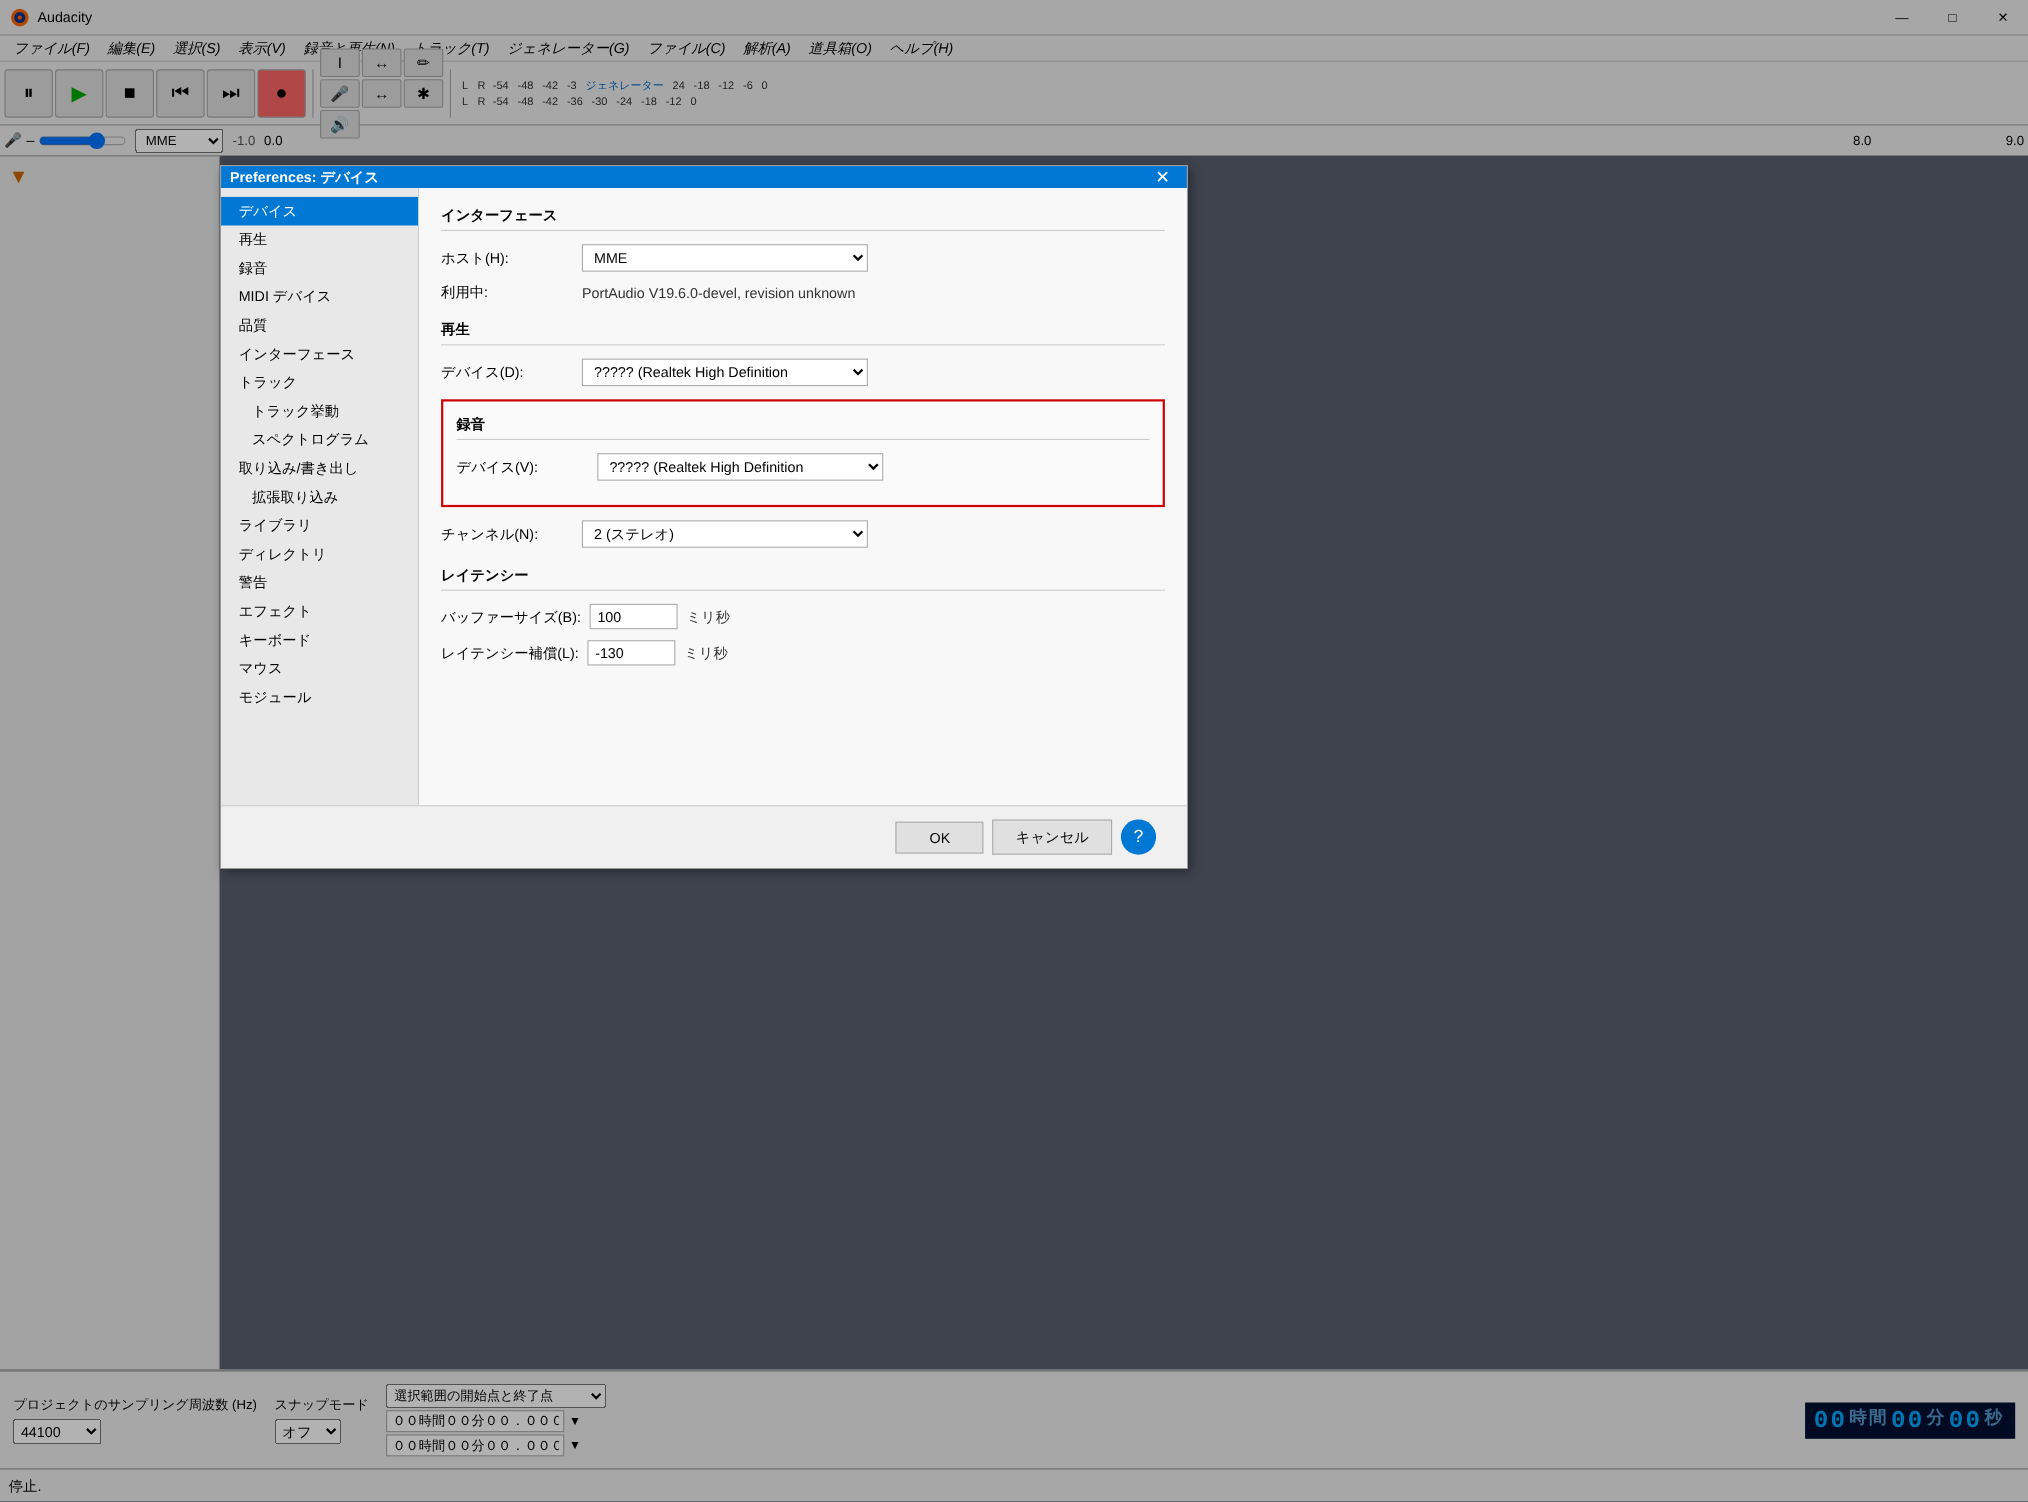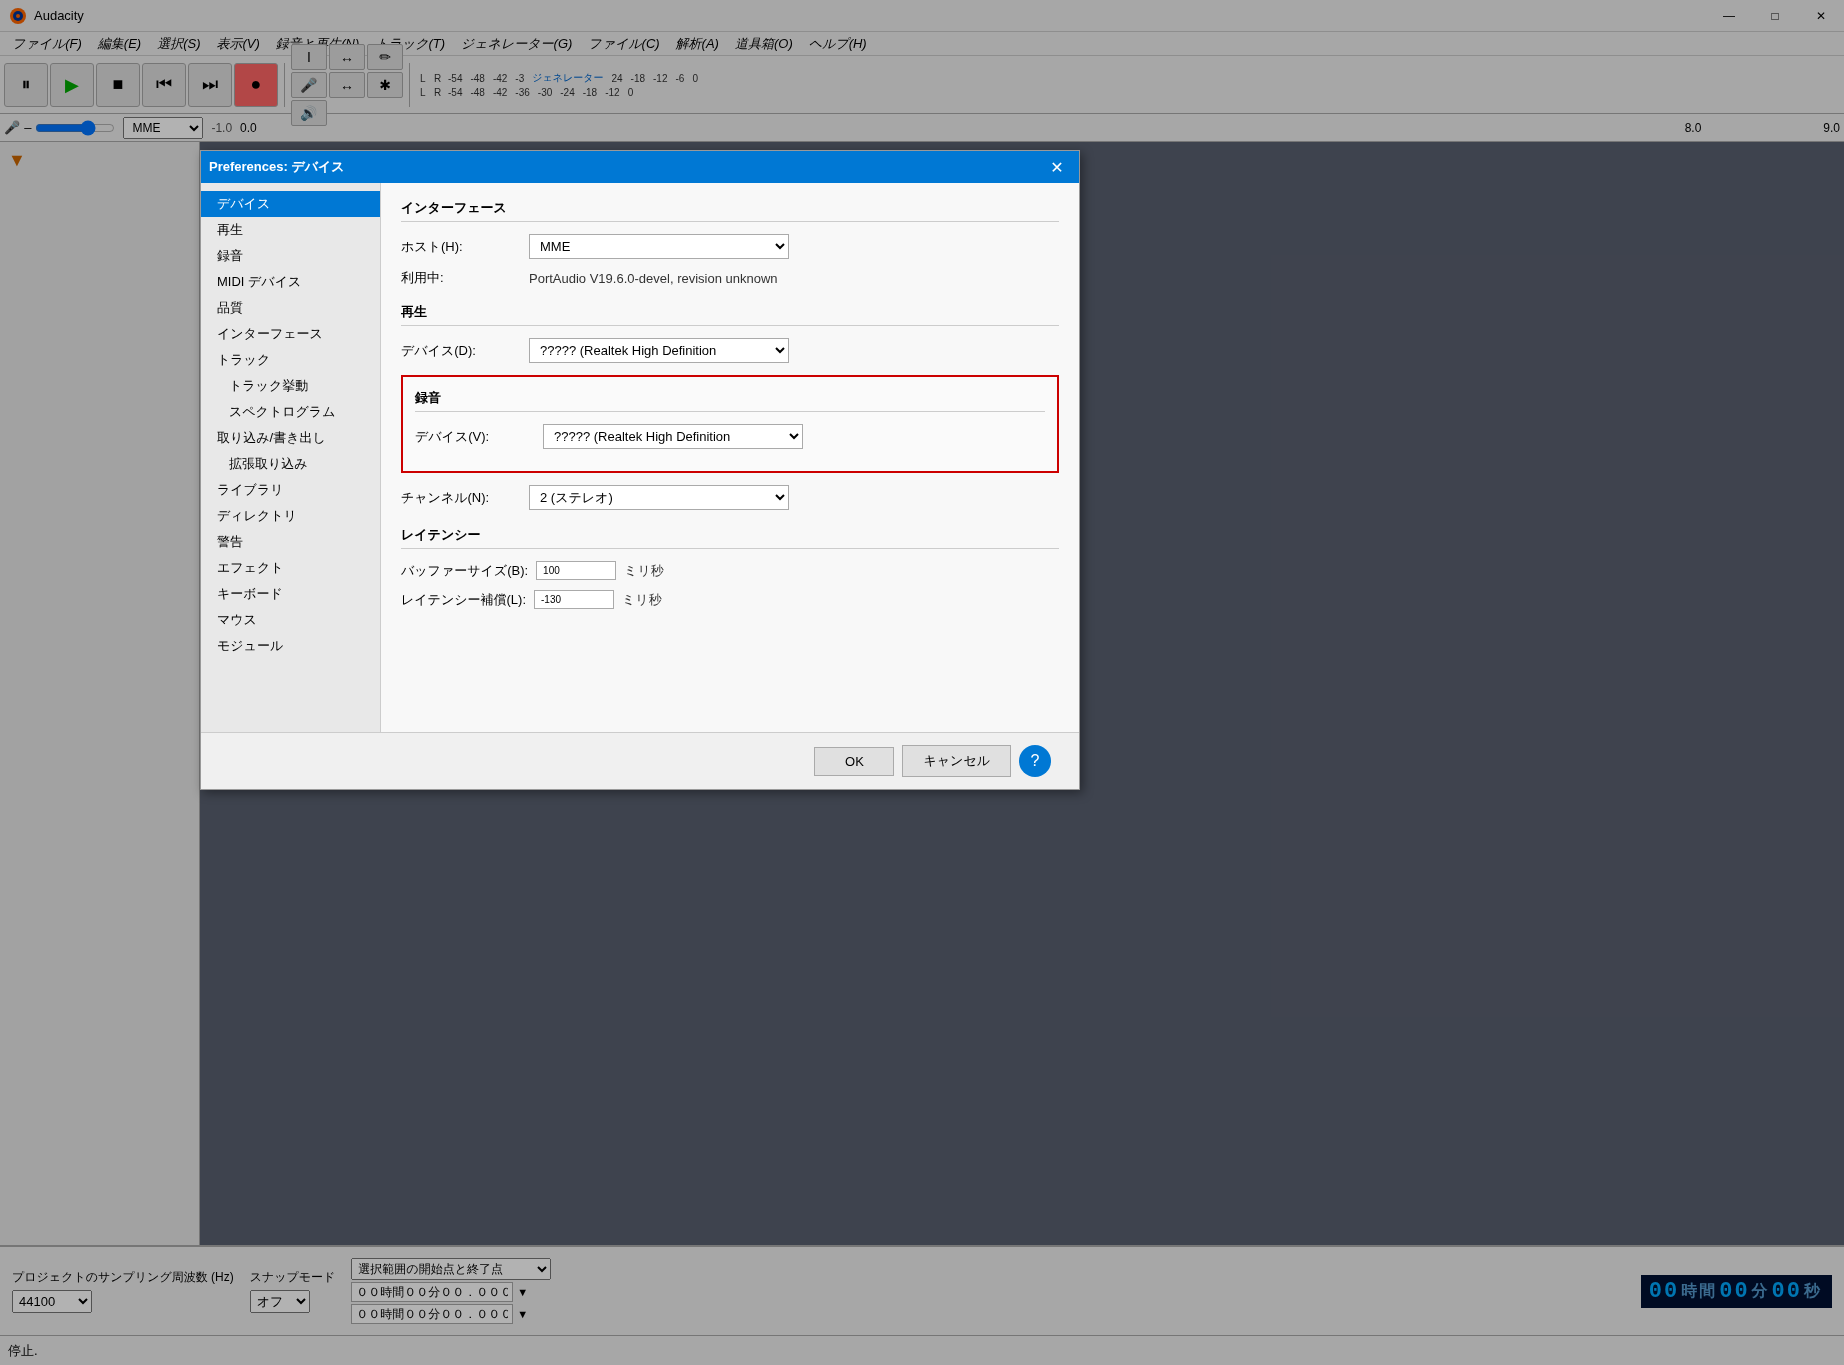--- a/index.html
+++ b/index.html
@@ -192,21 +192,21 @@
       box-shadow: 3px 3px 10px rgba(0,0,0,0.4);
       width: 880px;
       min-height: 640px;
       display: flex;
       flex-direction: column;
     }
 
     .modal-title-bar {
       background: #0078d4;
       color: white;
-      height: 32px;
+      height: 20px;
       display: flex;
       align-items: center;
       padding: 0 8px;
       justify-content: space-between;
     }
     .modal-title {
       font-size: 13px;
       font-weight: bold;
     }
     .modal-close-btn {
@@ -283,21 +283,21 @@
 
     .recording-section {
       border: 2px solid #cc0000;
       padding: 12px;
       margin: 12px 0;
       background: #fafafa;
     }
 
     .form-input {
       padding: 3px 6px;
-      font-size: 10px;
+      font-size: 13px;
       width: 80px;
       border: 1px solid #aaa;
       background: white;
     }
 
     .input-unit {
       font-size: 13px;
       color: #333;
     }
 
@@ -373,21 +373,21 @@
 
     .time-display {
       font-family: 'Courier New', monospace;
       font-size: 22px;
       font-weight: bold;
       color: #003366;
       background: #001133;
       padding: 4px 8px;
       letter-spacing: 2px;
       display: flex;
-      align-items: center;
+      align-items: flex-start;
     }
     .time-digit { color: #00aaff; }
     .time-label { color: #5599cc; font-size: 16px; margin: 0 2px; }
 
     .selection-range {
       display: flex;
       flex-direction: column;
       gap: 2px;
     }
     .sel-row {

